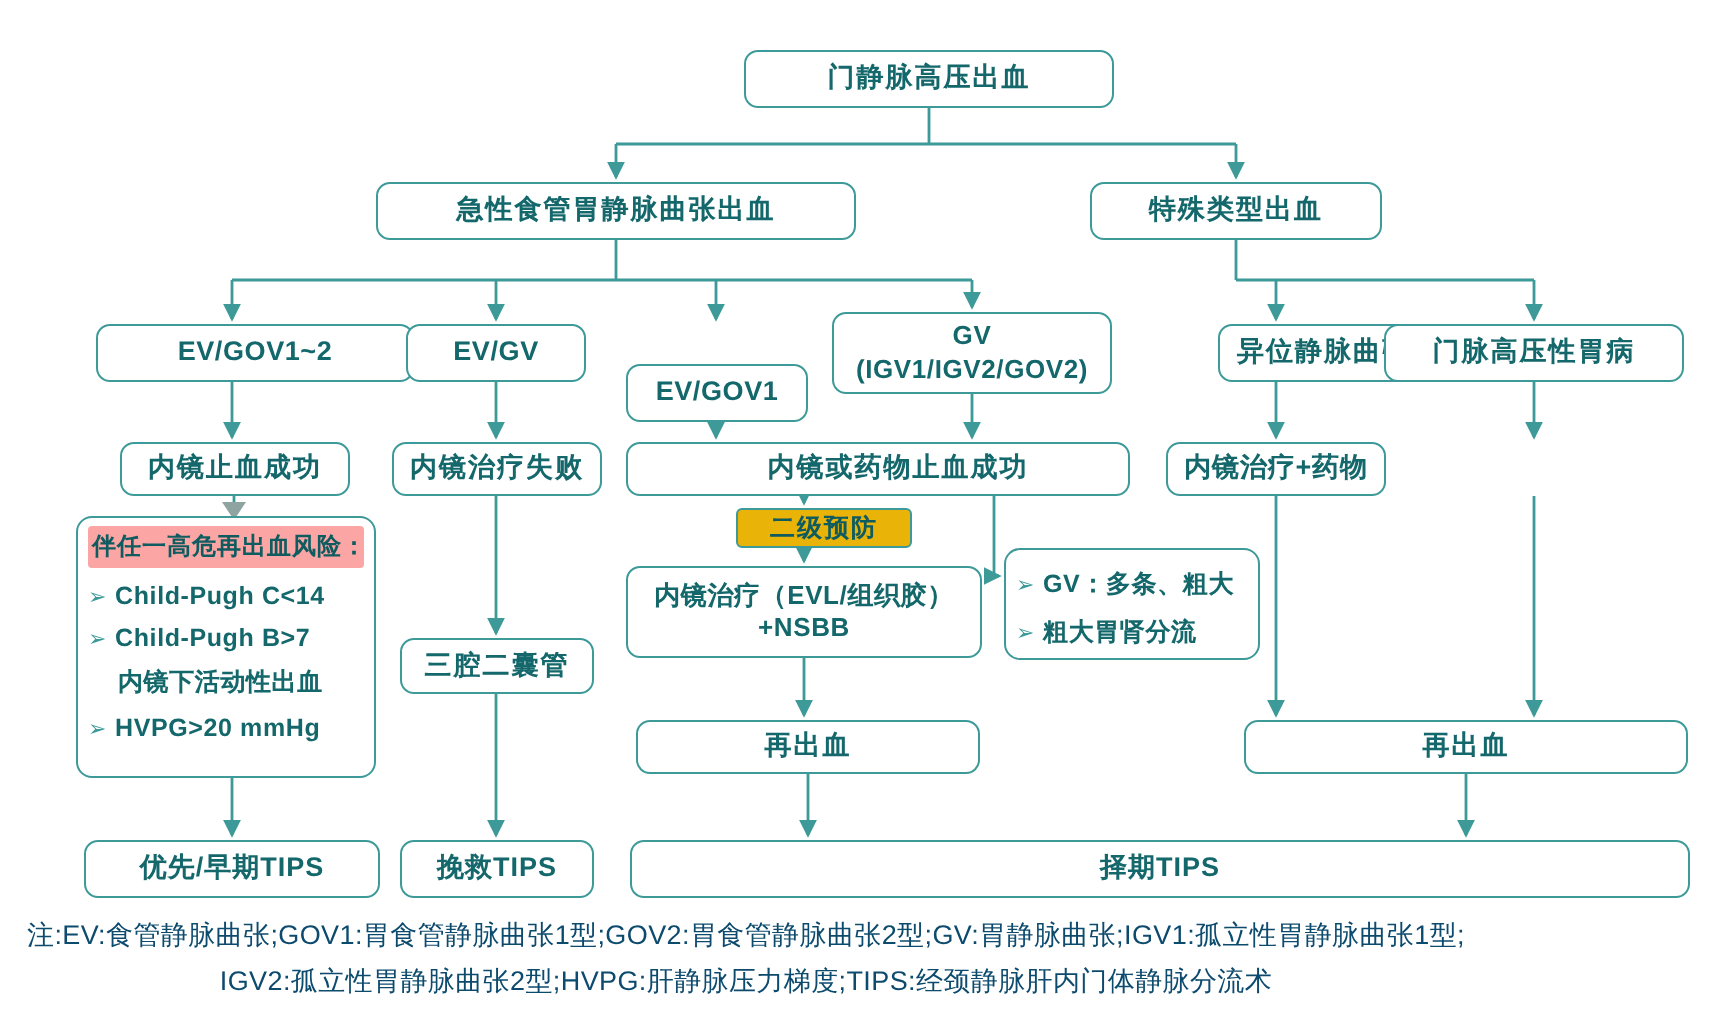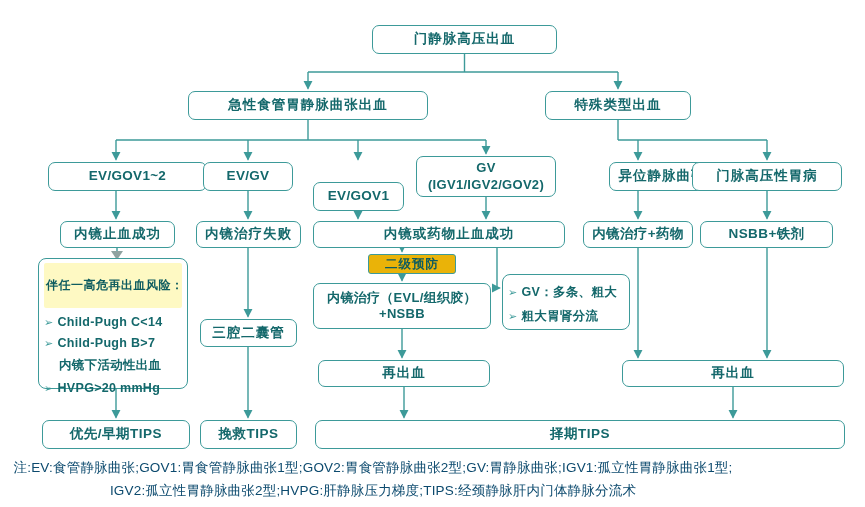--- a/index.html
+++ b/index.html
@@ -21,22 +21,22 @@
     background:#eab308;border:1px solid #3d9a99;border-radius:3px;
     color:#0e5c5f;display:flex;align-items:center;justify-content:center;
     font-size:12.5px;font-weight:600;letter-spacing:1px;
   }
   .panel{
     position:absolute;box-sizing:border-box;z-index:2;
     border:1.4px solid #3d9a99;border-radius:8px;background:#ffffff;
     color:#14686b;font-size:12.5px;font-weight:600;padding:4px 5px;
   }
   .panel-header{
-    background:#fef9c3;color:#0e5c5f;border-radius:2px;
-    padding:14px 2px;font-size:12px;letter-spacing:0.5px;white-space:nowrap;
+    background:#fca5a5;color:#0e5c5f;border-radius:2px;
+    padding:2px 2px;font-size:12px;letter-spacing:0.5px;white-space:nowrap;
   }
   .panel-item{display:flex;align-items:center;margin-top:7px;white-space:nowrap;letter-spacing:0.3px;}
   .panel-item.indent{padding-left:15px;align-items:center;}
   .bullet{color:#3d9a99;font-size:11px;margin-right:4px;flex:0 0 auto;}
   .footnote{
     position:absolute;left:0;top:457px;width:746px;z-index:2;
     color:#0c4a6e;font-size:13.5px;line-height:1.7;text-align:center;
     font-weight:400;letter-spacing:0.2px;
   }
 </style>
@@ -102,21 +102,20 @@
       <div class="sub">(IGV1/IGV2/GOV2)</div>
     </div>
   </div>
   <div class="node" style="left:585px;top:162px;width:106px;height:29px;margin-left:24px;">异位静脉曲张</div>
   <div class="node" style="left:692px;top:162px;width:150px;height:29px;">门脉高压性胃病</div>
 
   <div class="node" style="left:196px;top:221px;width:105px;height:27px;">内镜治疗失败</div>
   <div class="node" style="left:60px;top:221px;width:115px;height:27px;">内镜止血成功</div>
   <div class="node" style="left:313px;top:221px;width:252px;height:27px;padding-left:20px;">内镜或药物止血成功</div>
   <div class="node" style="left:583px;top:221px;width:110px;height:27px;letter-spacing:0.4px;">内镜治疗+药物</div>
-  <div class="node" style="left:700px;top:221px;width:133px;height:27px;letter-spacing:0.4px;">NSBB+铁剂</div>
 
   <div class="panel" style="left:38px;top:258px;width:150px;height:131px;">
     <div class="panel-header">伴任一高危再出血风险：</div>
     <div class="panel-item">
       <span class="bullet">➢</span>
       <span>Child-Pugh C&lt;14</span>
     </div>
     <div class="panel-item">
       <span class="bullet">➢</span>
       <span>Child-Pugh B&gt;7</span>

